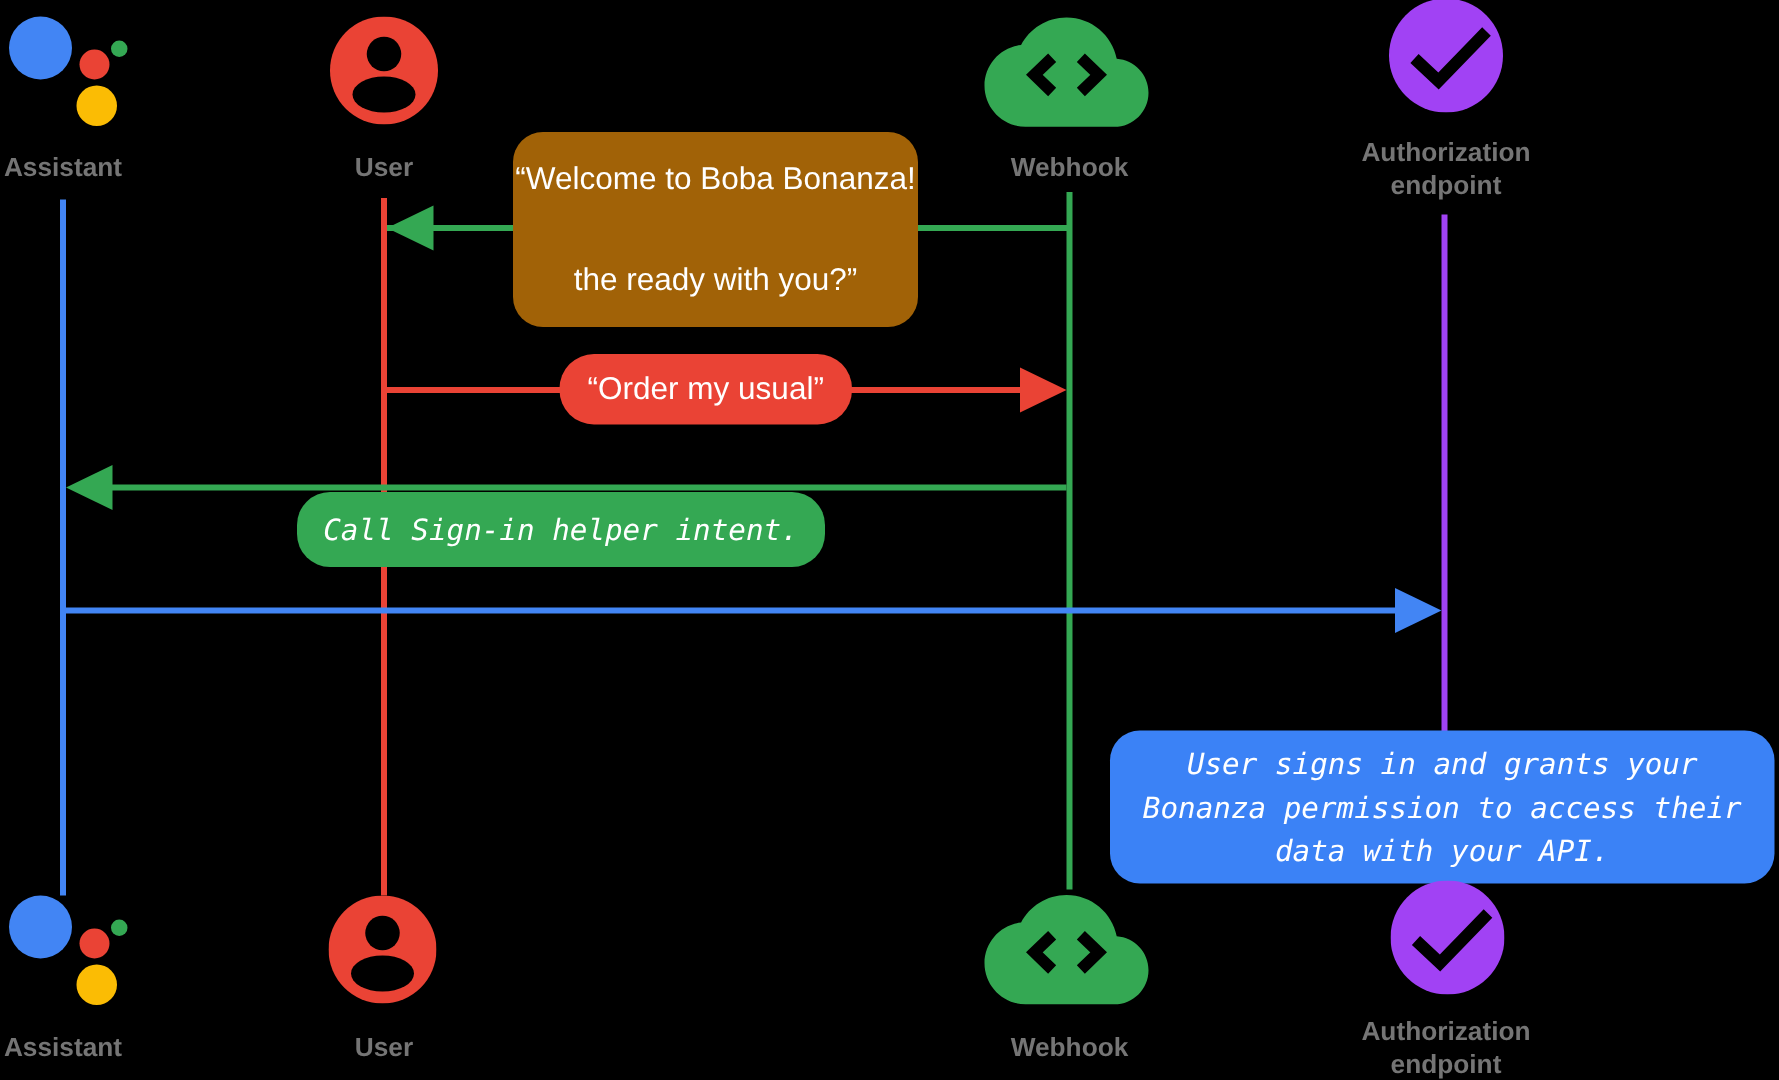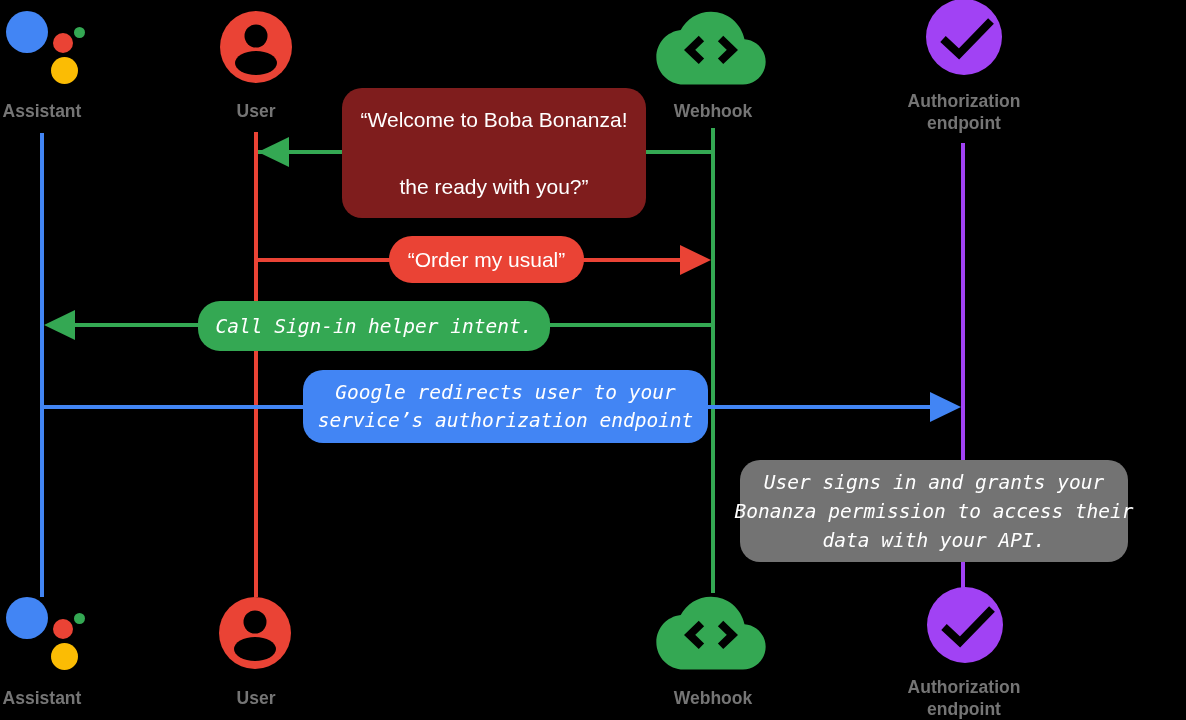--- a/index.html
+++ b/index.html
@@ -25,31 +25,31 @@
   .head-signin   { left:44px;  top:310px; border-right:31px solid #34A853; }
   .line-redirect { left:42px;  top:405px; width:889px; background:#4285F4; }
   .head-redirect { left:930px; top:392px; border-left:31px solid #4285F4; }
   
   .bubble { position:absolute; z-index:2; display:flex; flex-direction:column;
             justify-content:center; align-items:center; text-align:center;
             color:#FFFFFF; }
   .bubble div { white-space:nowrap; }
   .sans { font:21px/31px "Liberation Sans", sans-serif; }
   .mono { font-family:"DejaVu Sans Mono", monospace; font-style:italic;
-          font-size:19.5px; }
-  .b-welcome  { left:342px; top:88px;  width:304px; height:130px;
-                background:#7f1d1d; border-radius:20px;gap:36px; }
-  .b-order    { left:389px; top:236px; width:195px; height:47px;
+          font-size:19.5px;margin-top:27px; }
+  .b-welcome  { left:342px; top:88px;  width:270px; height:130px;
+                background:#a16207; border-radius:20px;gap:36px; }
+  .b-order    { left:373px; top:236px; width:195px; height:47px;
                 background:#EA4335; border-radius:23px; }
   .b-signin   { left:198px; top:301px; width:352px; height:50px;
                 background:#34A853; border-radius:22px; }
   .b-redirect { left:303px; top:370px; width:405px; height:73px;
                 background:#4285F4; border-radius:20px; line-height:28px; }
-  .b-note     { left:740px; top:460px; width:388px; height:102px;
-                background:#737373; border-radius:20px; line-height:29px; }
+  .b-note     { left:740px; top:460px; width:443px; height:102px;
+                background:#3b82f6; border-radius:20px; line-height:29px; }
   
   .icon { position:absolute; z-index:3; }
   .actor-label { position:absolute; z-index:3; color:#757575; text-align:center;
                  font:700 17.5px/22px "Liberation Sans", sans-serif; }
   .logo-dot { position:absolute; border-radius:50%; }
   .dot-blue   { left:6px;  top:11px; width:42px; height:42px; background:#4285F4; }
   .dot-red    { left:53px; top:33px; width:20px; height:20px; background:#EA4335; }
   .dot-green  { left:74px; top:27px; width:11px; height:11px; background:#34A853; }
   .dot-yellow { left:51px; top:57px; width:27px; height:27px; background:#FBBC04; }
   .assistant-logo { position:absolute; width:90px; height:88px; z-index:3; }
@@ -79,24 +79,20 @@
   </div>
 
   <div class="bubble sans b-order">
     <div>“Order my usual”</div>
   </div>
 
   <div class="bubble mono b-signin">
     <div>Call Sign-in helper intent.</div>
   </div>
 
-  <div class="bubble mono b-redirect">
-    <div>Google redirects user to your</div>
-    <div>service’s authorization endpoint</div>
-  </div>
 
   <div class="bubble mono b-note">
     <div>User signs in and grants your</div>
     <div>Bonanza permission to access their</div>
     <div>data with your API.</div>
   </div>
 
   <div class="assistant-logo" style="left:0; top:0;">
     <div class="logo-dot dot-blue"></div>
     <div class="logo-dot dot-red"></div>

